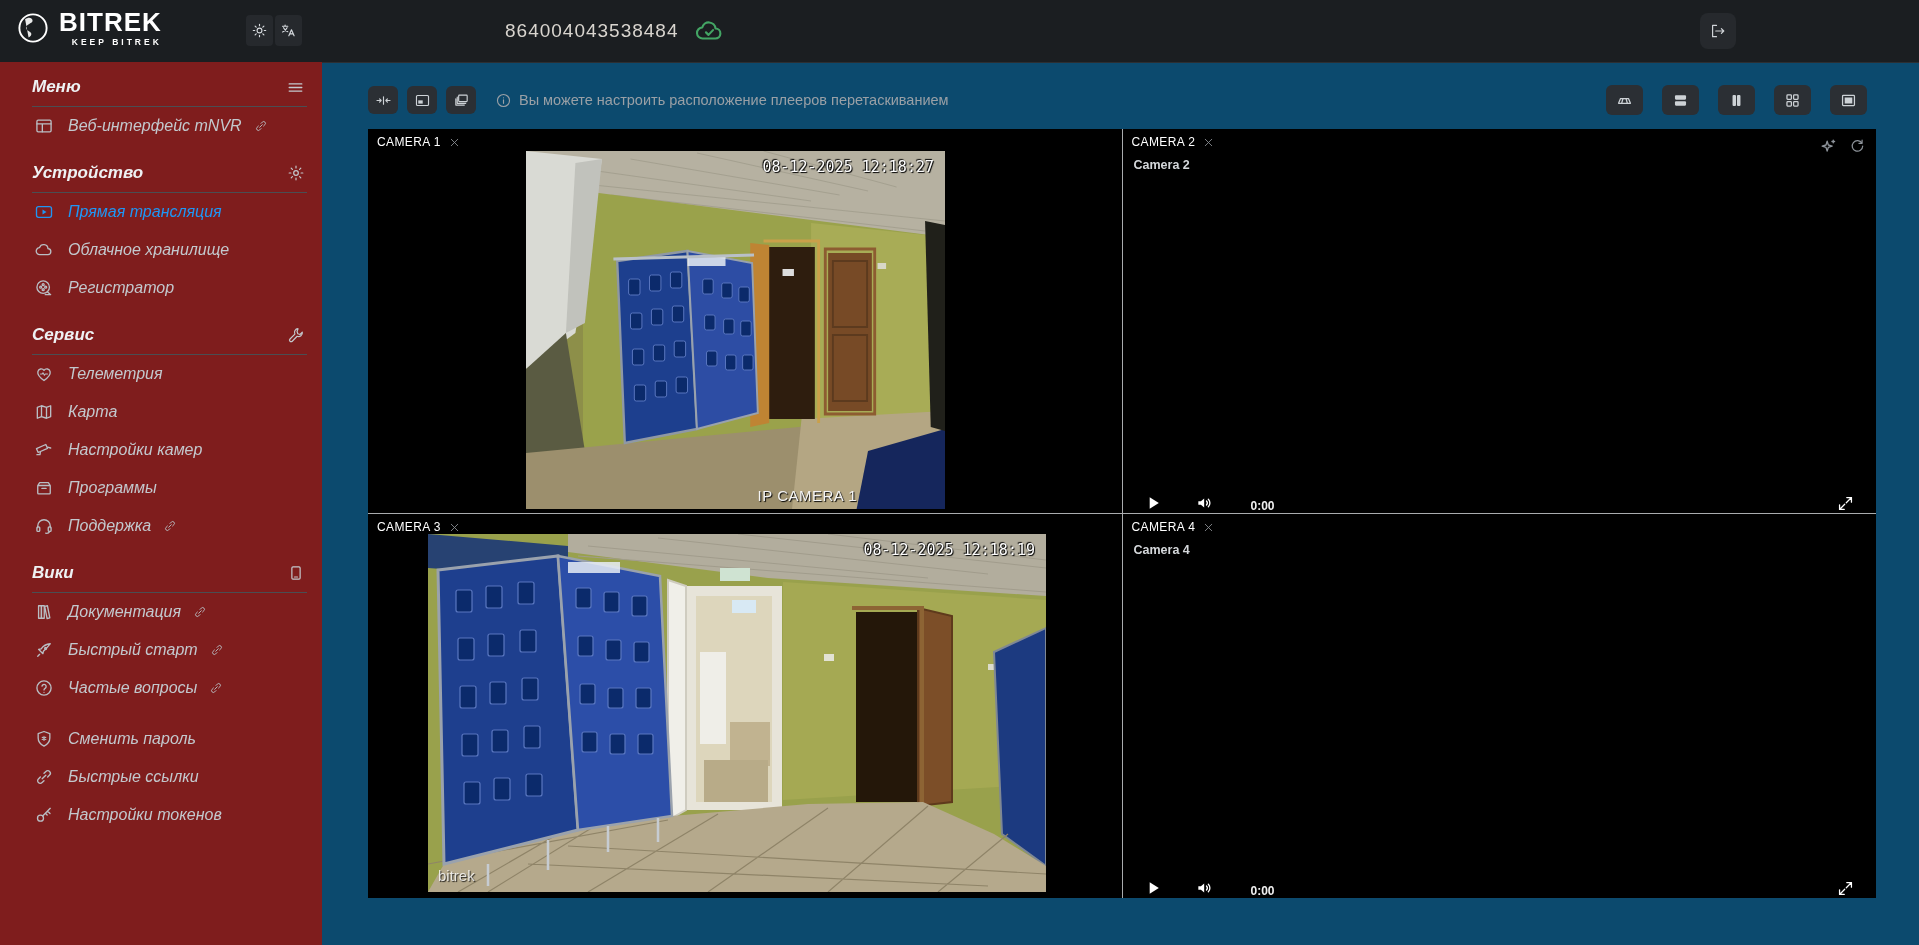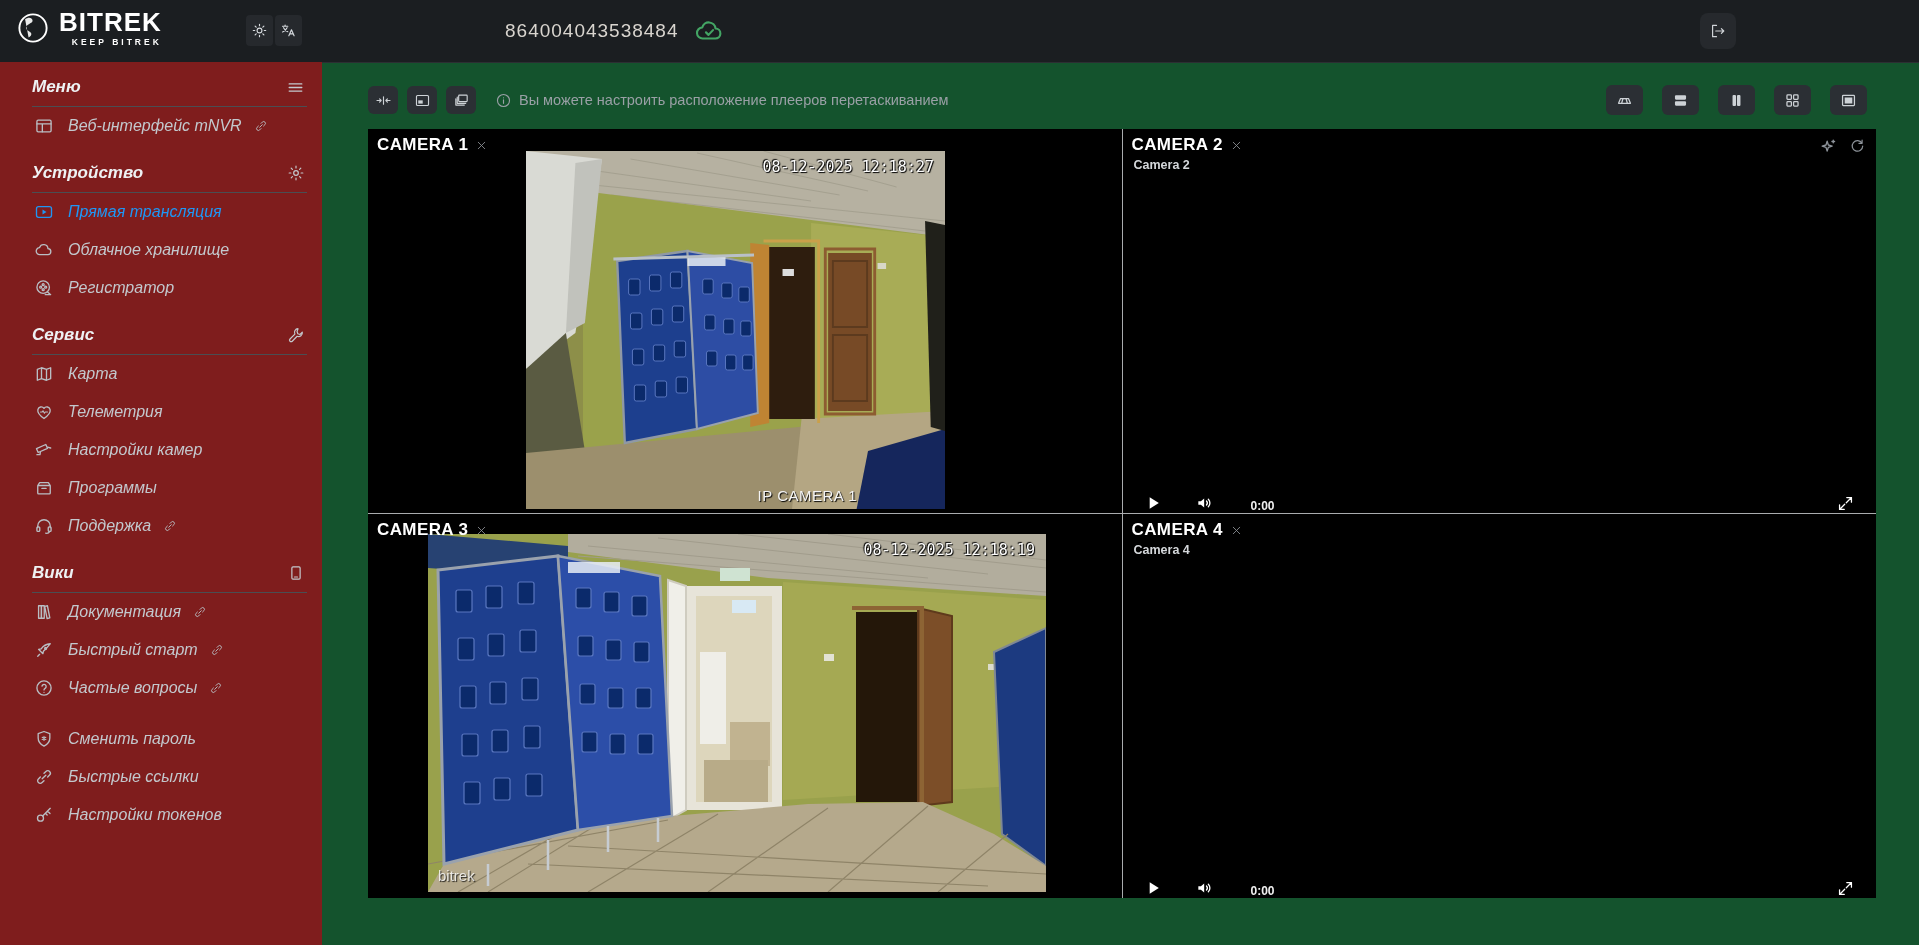--- a/index.html
+++ b/index.html
@@ -34,35 +34,35 @@
               border-bottom:1px solid #4a4e53; }
   .sb-title .ico { color:#c4c9ce; }
   .sb-item { display:flex; align-items:center; gap:14px; height:38px; font-size:16px;
              color:#c3c8cd; cursor:pointer; padding-left:2px; }
   .sb-item .ico { color:#b9bec4; }
   .sb-item.active, .sb-item.active .ico { color:#1f96f4; }
   .ext { color:#81878d; margin-left:-2px; }
 
   
   .main { position:absolute; left:322px; top:62px; width:1597px; height:883px;
-          background:#14532d; border-top:1px solid #2c2f33; }
+          background:#0c4a6e; border-top:1px solid #2c2f33; }
   .toolbar { position:absolute; left:46px; top:22px; width:1508px; display:flex; align-items:center; }
   .tb-btn { width:30px; height:28px; border-radius:6px; background:#2b2f34; color:#cdd2d6;
             display:flex; align-items:center; justify-content:center; margin-right:9px; cursor:pointer; }
   .tb-hint { display:flex; align-items:center; gap:7px; color:#9aa0a6; font-size:14.5px; margin-left:10px; }
   .tb-right { margin-left:auto; display:flex; gap:10px; }
   .tb-btn.wide { width:37px; height:30px; }
 
   
   .grid { position:absolute; left:46px; top:66px; width:1508px; height:769px;
           display:grid; grid-template-columns:1fr 1fr; grid-template-rows:1fr 1fr;
           gap:1px; background:#a9acae; }
   .cell { position:relative; background:#000; overflow:hidden; }
   .p-title { position:absolute; top:6px; left:9px; display:flex; align-items:center; gap:7px; z-index:3; }
-  .p-title-text { color:#fff; font-size:17px; font-weight:700; letter-spacing:.4px; }
+  .p-title-text { color:#fff; font-size:12px; font-weight:400; letter-spacing:.4px; }
   .p-close { color:#8d9196; cursor:pointer; display:flex; }
   .p-name { position:absolute; top:29px; left:11px; color:#d4d7da; font-size:12.5px; font-weight:700; z-index:3; }
   .p-tools { position:absolute; top:8px; right:10px; display:flex; gap:10px; color:#8d939a; z-index:3; }
   .p-bar { position:absolute; left:0; right:1px; bottom:0; height:46px; display:flex; align-items:flex-end;
            padding:0 20px; gap:32px; color:#fff; z-index:3; }
   .p-time { font-size:12px; font-weight:700; color:#f0f0f0; margin-left:4px; }
   .p-spacer { flex:1; }
   .p-ctl { cursor:pointer; display:flex; }
 
   .video { position:absolute; z-index:1; }
@@ -325,29 +325,29 @@
 
   <div class="sb-section">
     <div class="sb-title">
         <span>Сервис</span>
       <svg class="ico" width="18" height="18">
           <use href="#i-wrench"></use>
         </svg>
       </div>
     <div class="sb-item">
       <svg class="ico" width="20" height="20">
+          <use href="#i-heart"></use>
+        </svg>
+      <span>Телеметрия</span>
+      </div>
+    <div class="sb-item">
+      <svg class="ico" width="20" height="20">
           <use href="#i-map"></use>
         </svg>
       <span>Карта</span>
-      </div>
-    <div class="sb-item">
-      <svg class="ico" width="20" height="20">
-          <use href="#i-heart"></use>
-        </svg>
-      <span>Телеметрия</span>
       </div>
     <div class="sb-item">
       <svg class="ico" width="20" height="20">
           <use href="#i-cctv"></use>
         </svg>
       <span>Настройки камер</span>
       </div>
     <div class="sb-item">
       <svg class="ico" width="20" height="20">
           <use href="#i-box"></use>

